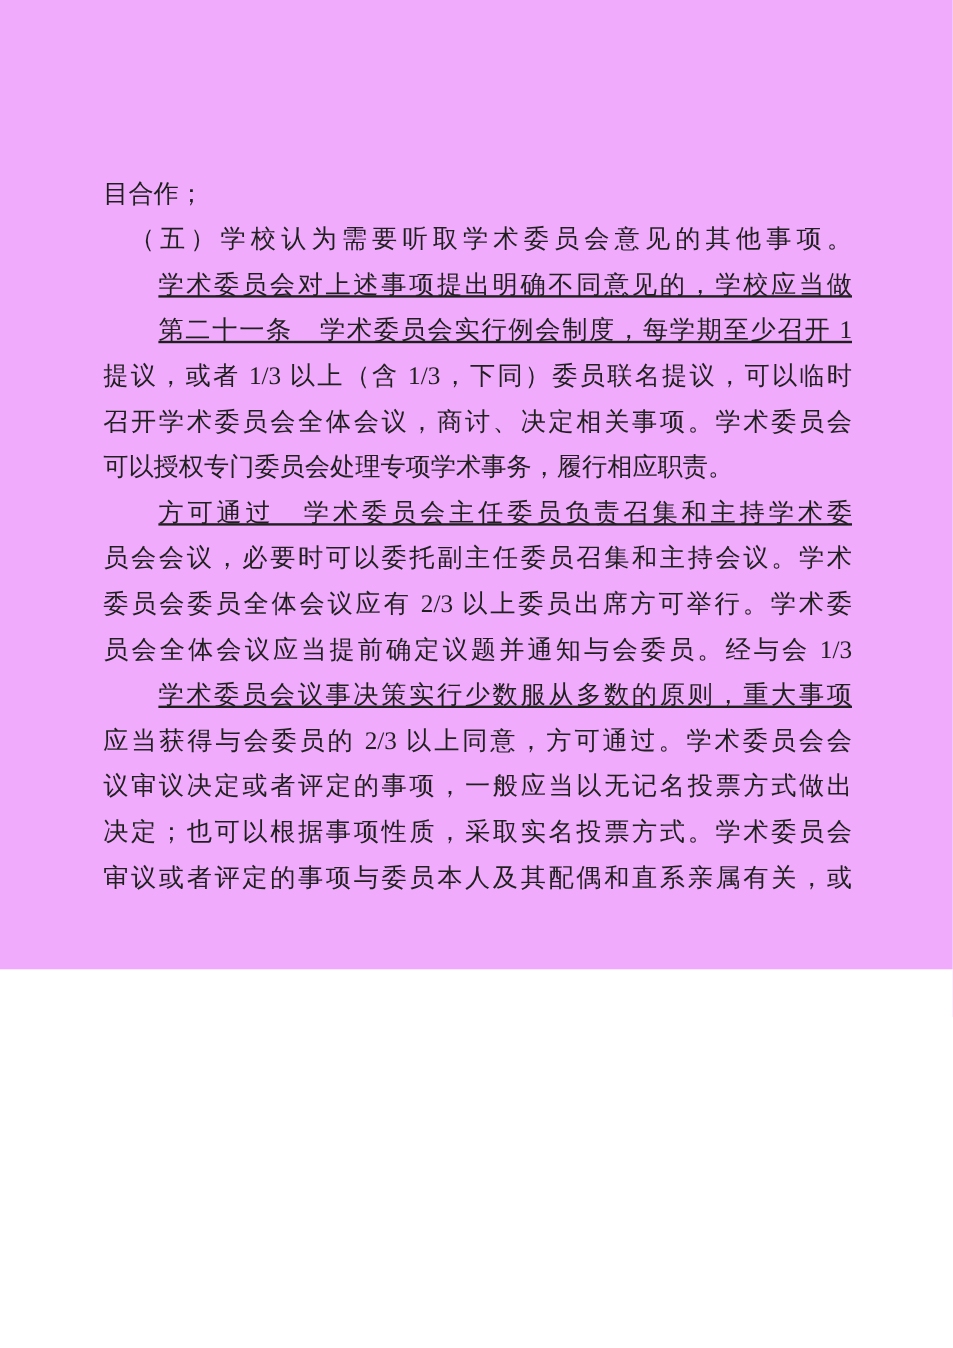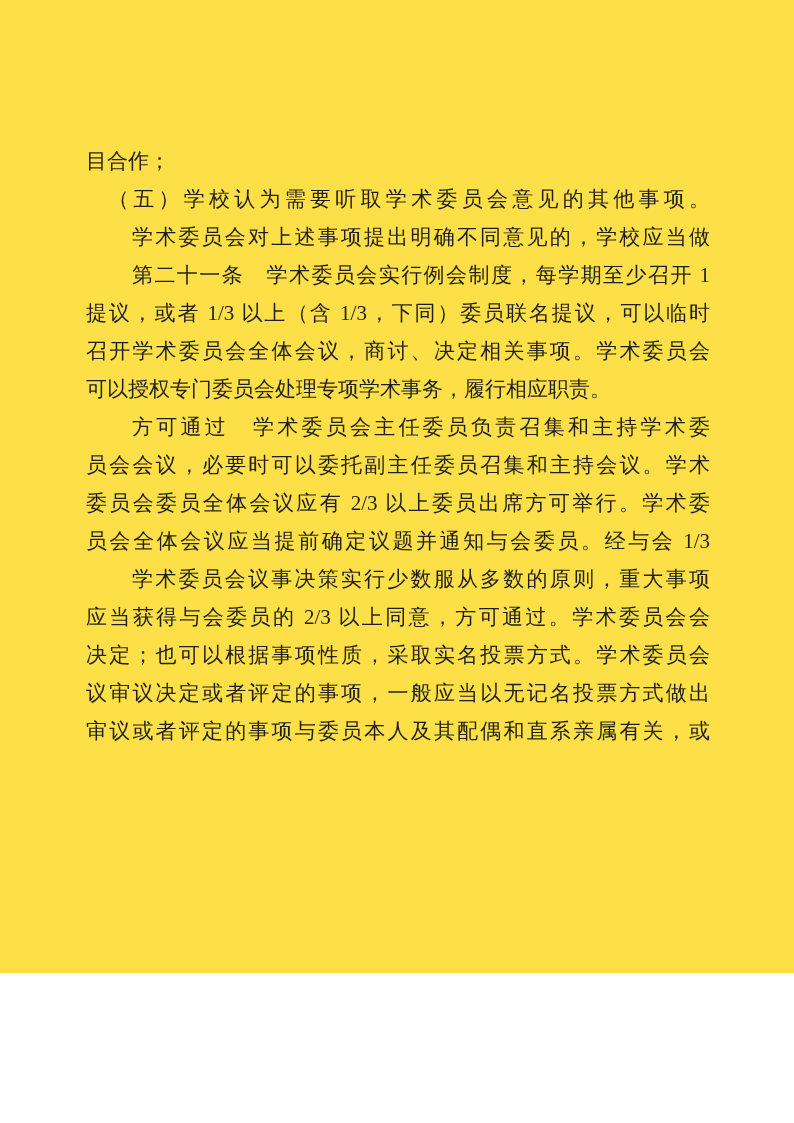--- a/index.html
+++ b/index.html
@@ -1,20 +1,20 @@
 <!DOCTYPE html>
 <html><head>
 <meta charset="utf-8">
 <style>
   html, body { margin: 0; padding: 0; background: #ffffff; }
   .page {
     position: relative;
     width: 794px;
-    height: 973px;
-    background: #fde047;
+    height: 808px;
+    background: #f0abfc;
     overflow: hidden;
     font-family: "Liberation Serif", "DejaVu Serif", serif;
   }
   .content {
     position: absolute;
     left: 86px;
     top: 142px;
     width: 624px;
     color: #1f1f1f;
     font-size: 21px;
@@ -24,21 +24,21 @@
     height: 38px;
     line-height: 38px;
     white-space: nowrap;
     text-align: justify;
     text-align-last: justify;
   }
   .line.last {
     text-align: left;
     text-align-last: left;
   }
-  .ind { text-indent: 46px; }
+  .ind { text-indent: 46px; text-decoration: underline; }
   .ind-item { text-indent: 22px; }
   .heading {
     margin: 38px 0 0 0;
     height: 44px;
     line-height: 44px;
     font-family: "Liberation Sans", "DejaVu Sans", sans-serif;
     font-size: 26px;
     font-weight: bold;
     color: #111111;
     text-align: center;
@@ -83,21 +83,21 @@
     <div>
       <div class="line ind">方可通过　学术委员会主任委员负责召集和主持学术委</div>
       <div class="line">员会会议，必要时可以委托副主任委员召集和主持会议。学术</div>
       <div class="line">委员会委员全体会议应有 2/3 以上委员出席方可举行。学术委</div>
       <div class="line">员会全体会议应当提前确定议题并通知与会委员。经与会 1/3</div>
     </div>
 
     <div>
       <div class="line ind">学术委员会议事决策实行少数服从多数的原则，重大事项</div>
       <div class="line">应当获得与会委员的 2/3 以上同意，方可通过。学术委员会会</div>
+      <div class="line">议审议决定或者评定的事项，一般应当以无记名投票方式做出</div>
       <div class="line">决定；也可以根据事项性质，采取实名投票方式。学术委员会</div>
-      <div class="line">议审议决定或者评定的事项，一般应当以无记名投票方式做出</div>
       <div class="line">审议或者评定的事项与委员本人及其配偶和直系亲属有关，或</div>
     </div>
 
   </div>
 
   <div class="footer">— 10 —</div>
 </div>
 
 </body></html>

